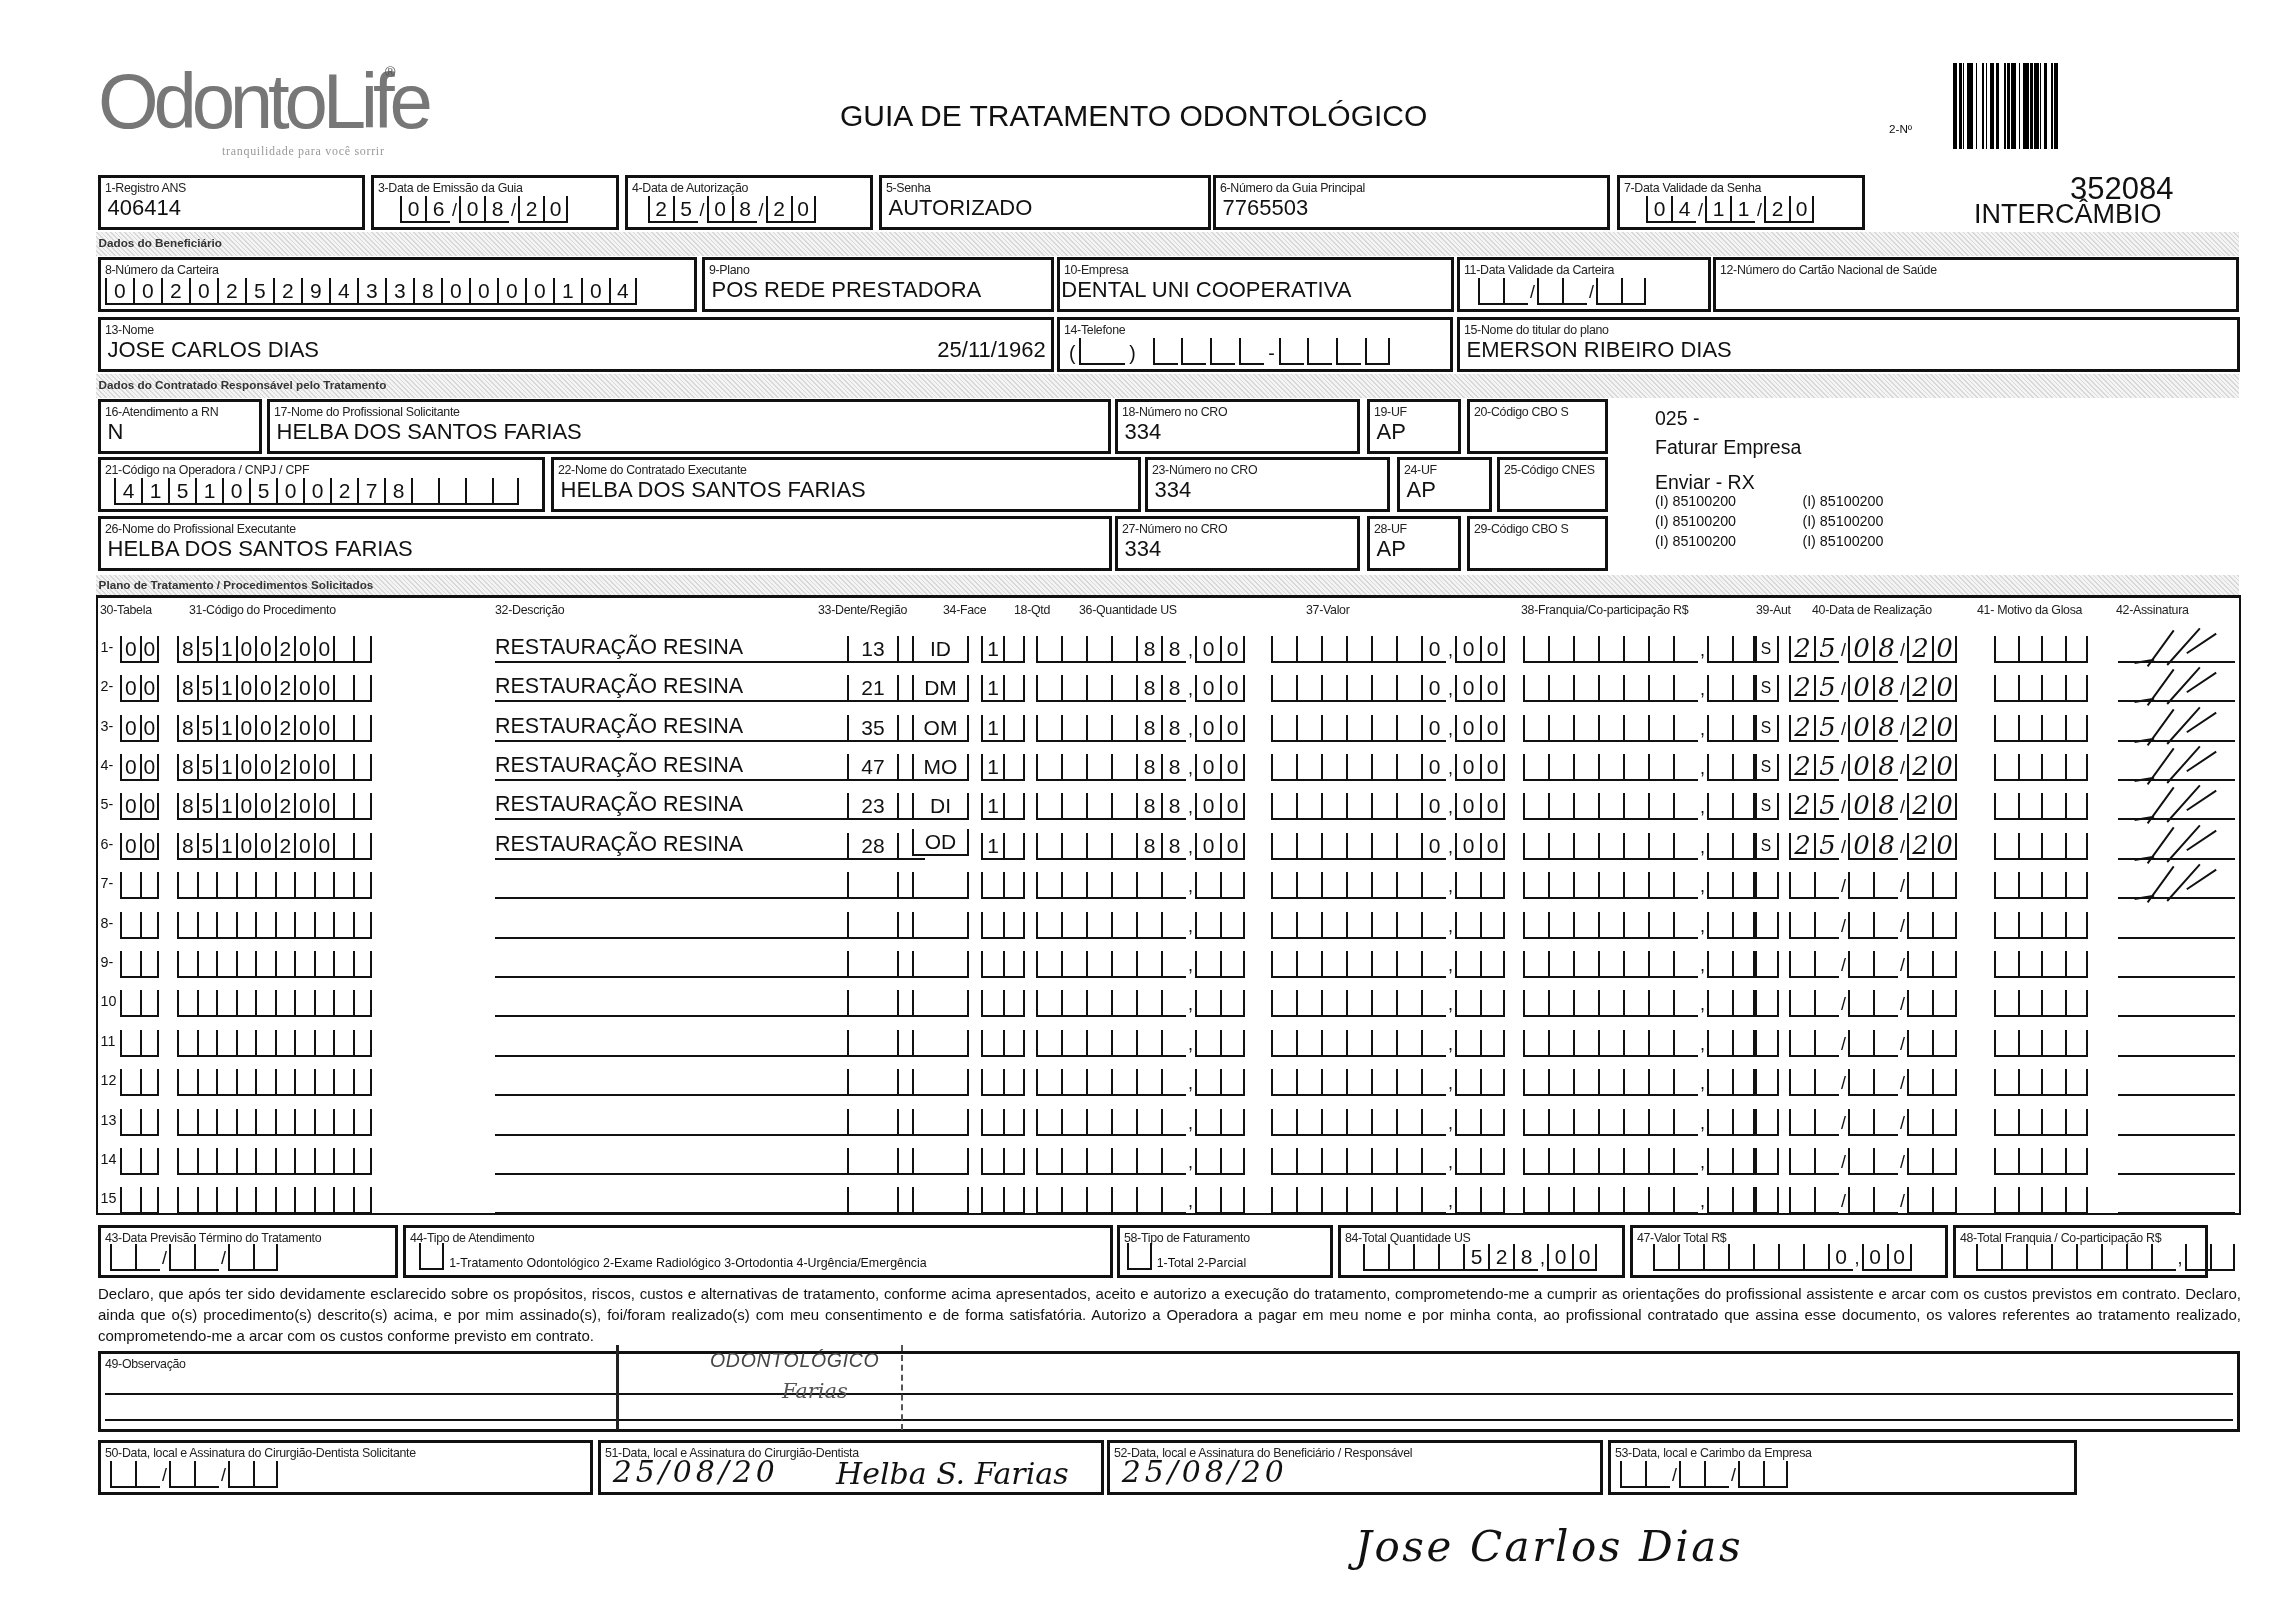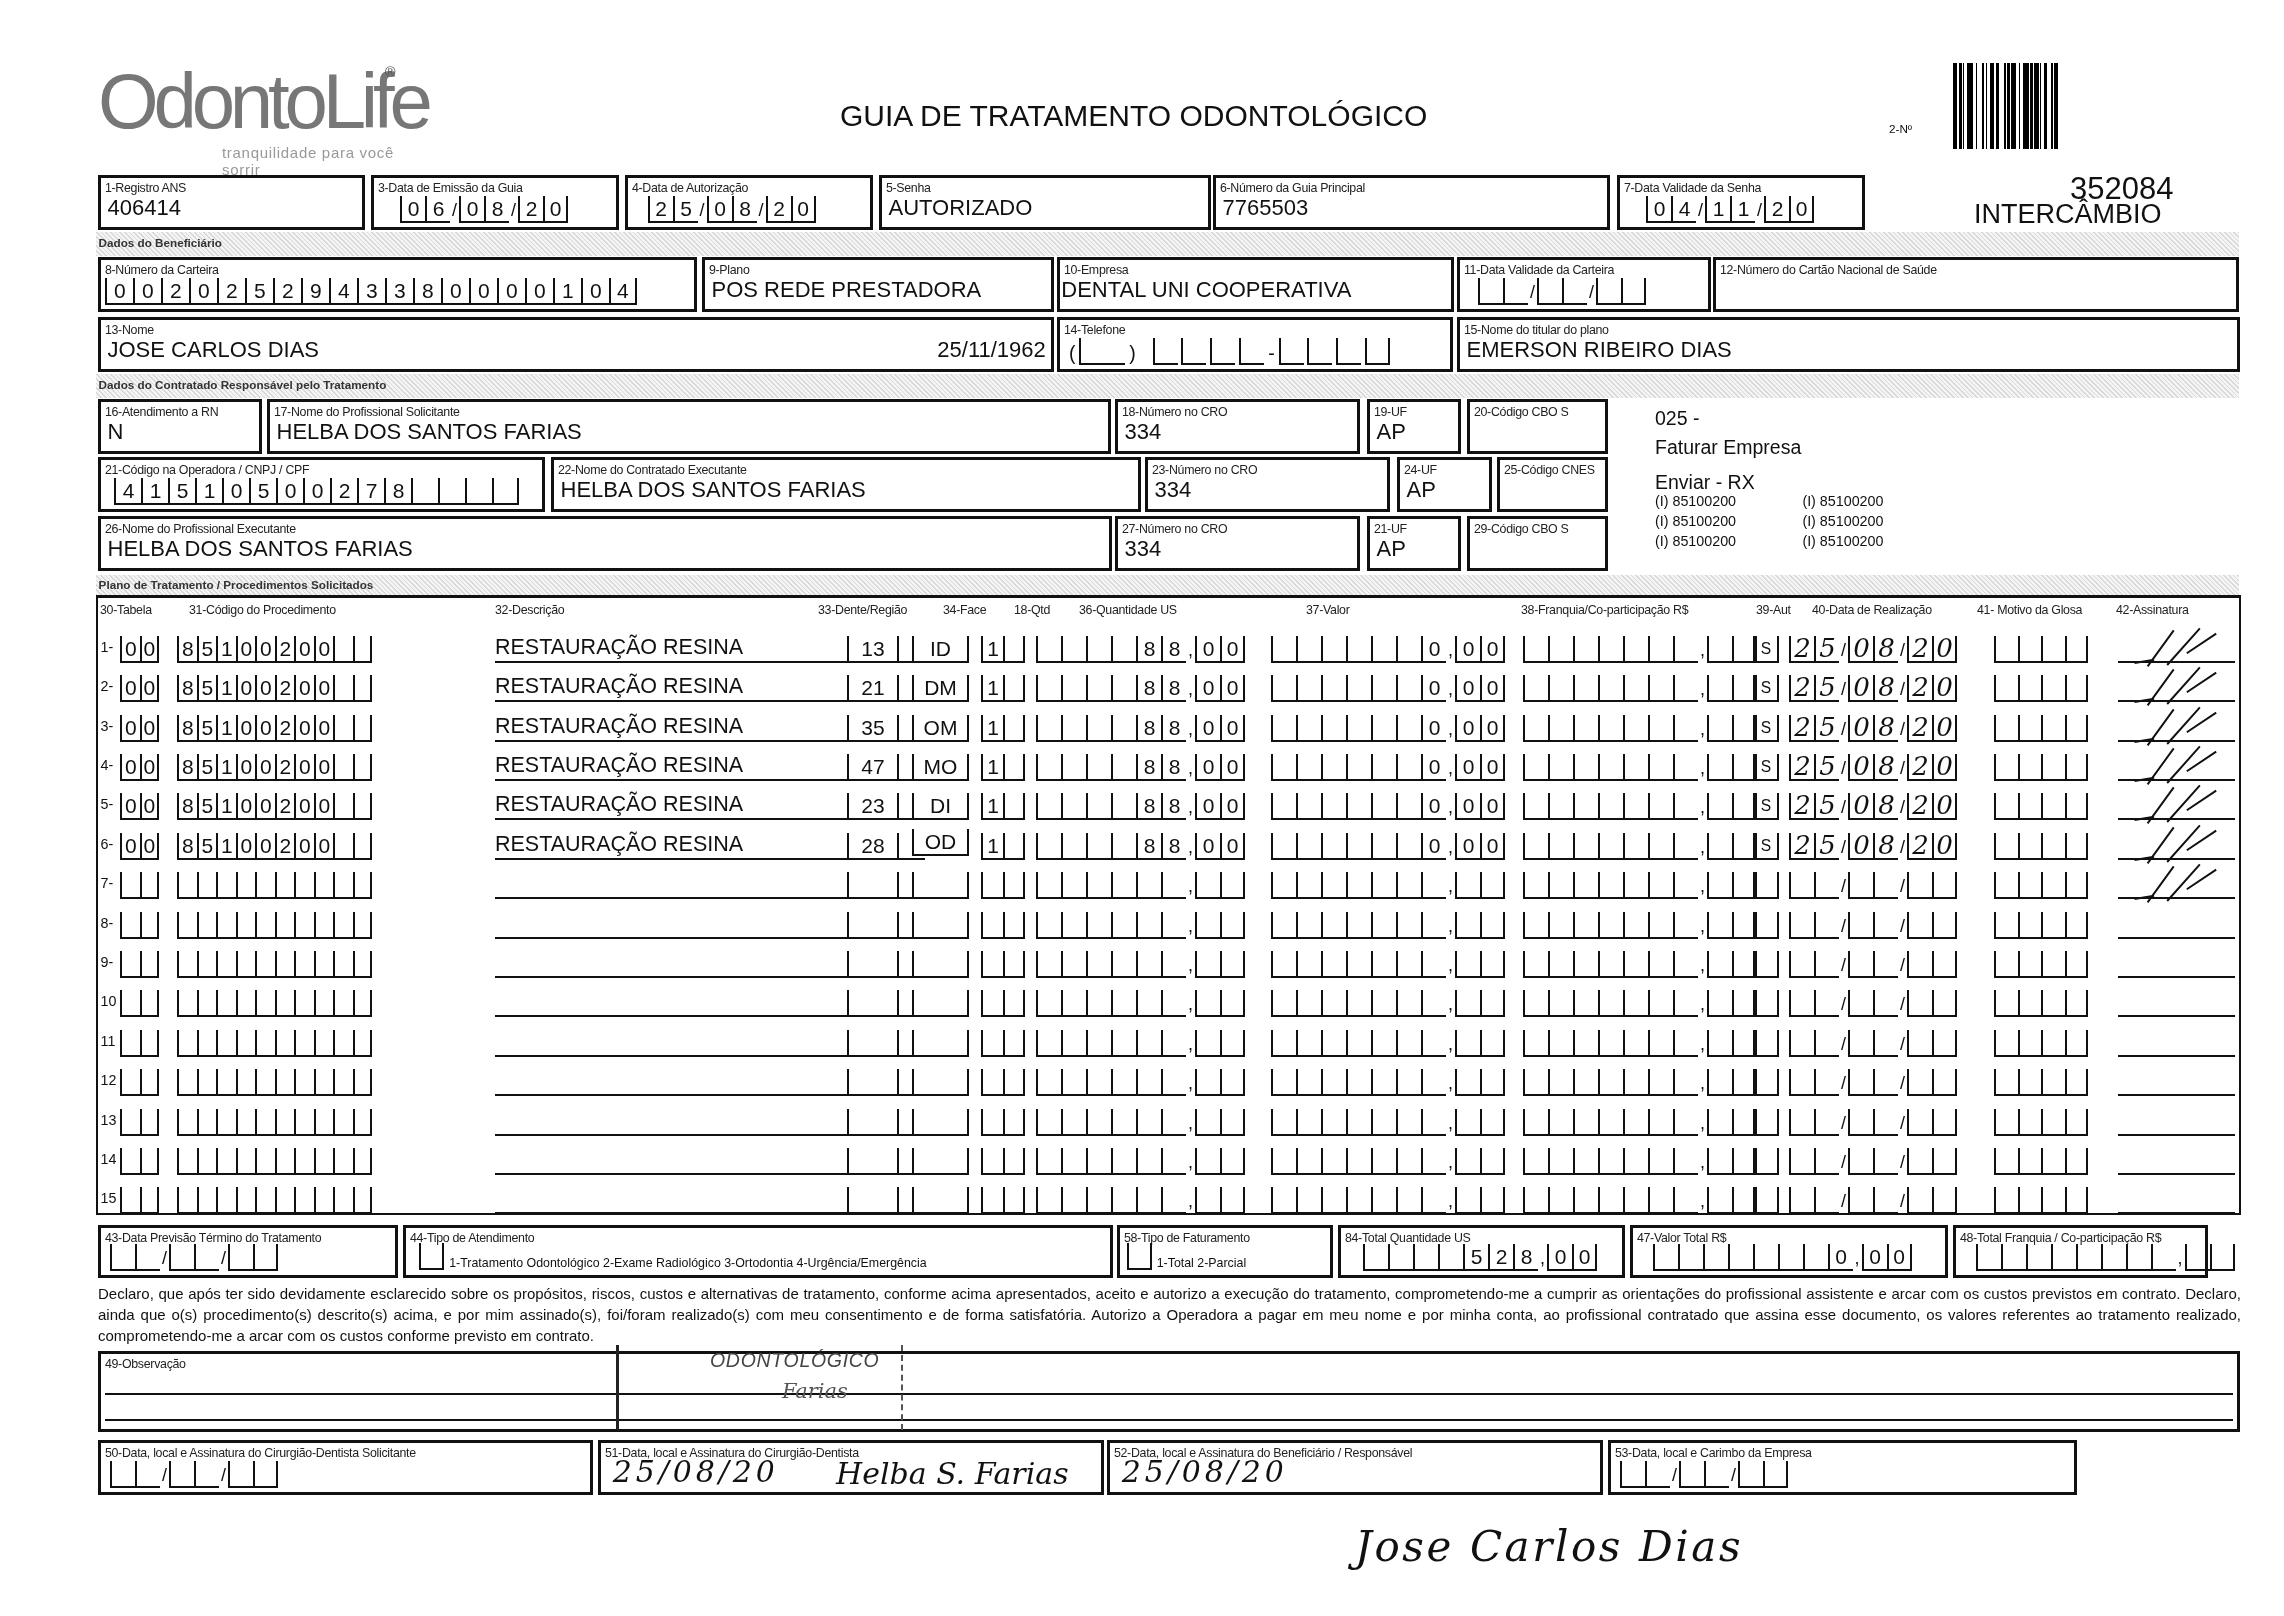--- a/index.html
+++ b/index.html
@@ -27,21 +27,21 @@
   .declar { position: absolute; left: 98px; top: 1283px; width: 2143px; font-size: 15px; line-height: 21px; color: #111; text-align: justify; }
   .barcode { position: absolute; left: 1953px; top: 63px; width: 138px; height: 86px; display: flex; gap: 0; }
   .barcode i { display: block; height: 100%; background: #000; }
 </style>
 </head>
 <body>
 
 <div class="abs" style="left:98px;top:59px;width:306px;height:98px;">
   <span style="position:absolute;left:0;top:0;font-size:78px;letter-spacing:-5.2px;color:#777;font-family:'Liberation Sans',sans-serif;line-height:85px;">OdontoLife</span>
   <span style="position:absolute;left:287px;top:5.2px;font-size:14.3px;color:#555;">®</span>
-  <span style="position:absolute;left:124px;top:85px;font-size:15px;color:#999;letter-spacing:0.7px;">tranquilidade para você sorrir</span>
+  <span style="position:absolute;left:124px;top:85px;font-size:12px;color:#999;letter-spacing:0.7px;font-family:Liberation Serif, serif;">tranquilidade para você sorrir</span>
 </div>
 
 <div class="abs" style="left:840px;top:99px;font-size:30px;color:#111;white-space:nowrap;">GUIA DE TRATAMENTO ODONTOLÓGICO</div>
 
 <div class="abs" style="left:1889px;top:122px;font-size:11.7px;">2-Nº</div>
 
 <div class="barcode" id="barcode">
     <i style="width: 4.3px;"></i>
     <i style="width: 1.4px; background: transparent;"></i>
     <i style="width: 2.9px;"></i>
@@ -283,21 +283,21 @@
 
 <div class="box" style="left:98px;top:516px;width:1014px;height:55px;">
   <span class="lbl">26-Nome do Profissional Executante</span>
   <span class="val">HELBA DOS SANTOS FARIAS</span>
 </div>
 <div class="box" style="left:1115px;top:516px;width:245px;height:55px;">
   <span class="lbl">27-Número no CRO</span>
   <span class="val">334</span>
 </div>
 <div class="box" style="left:1367px;top:516px;width:94px;height:55px;">
-  <span class="lbl">21-UF</span>
+  <span class="lbl">28-UF</span>
   <span class="val">AP</span>
 </div>
 <div class="box" style="left:1467px;top:516px;width:141px;height:55px;">
   <span class="lbl">29-Código CBO S</span>
 </div>
 
 <div class="abs" style="left:1655px;top:405px;width:261px;">
   <div style="font-size:19.5px;line-height:26px;">025 -</div>
   <div style="font-size:19.5px;line-height:26px;margin-top:2.6px;">Faturar Empresa</div>
   <div style="font-size:19.5px;line-height:26px;margin-top:9px;">Enviar - RX</div>

